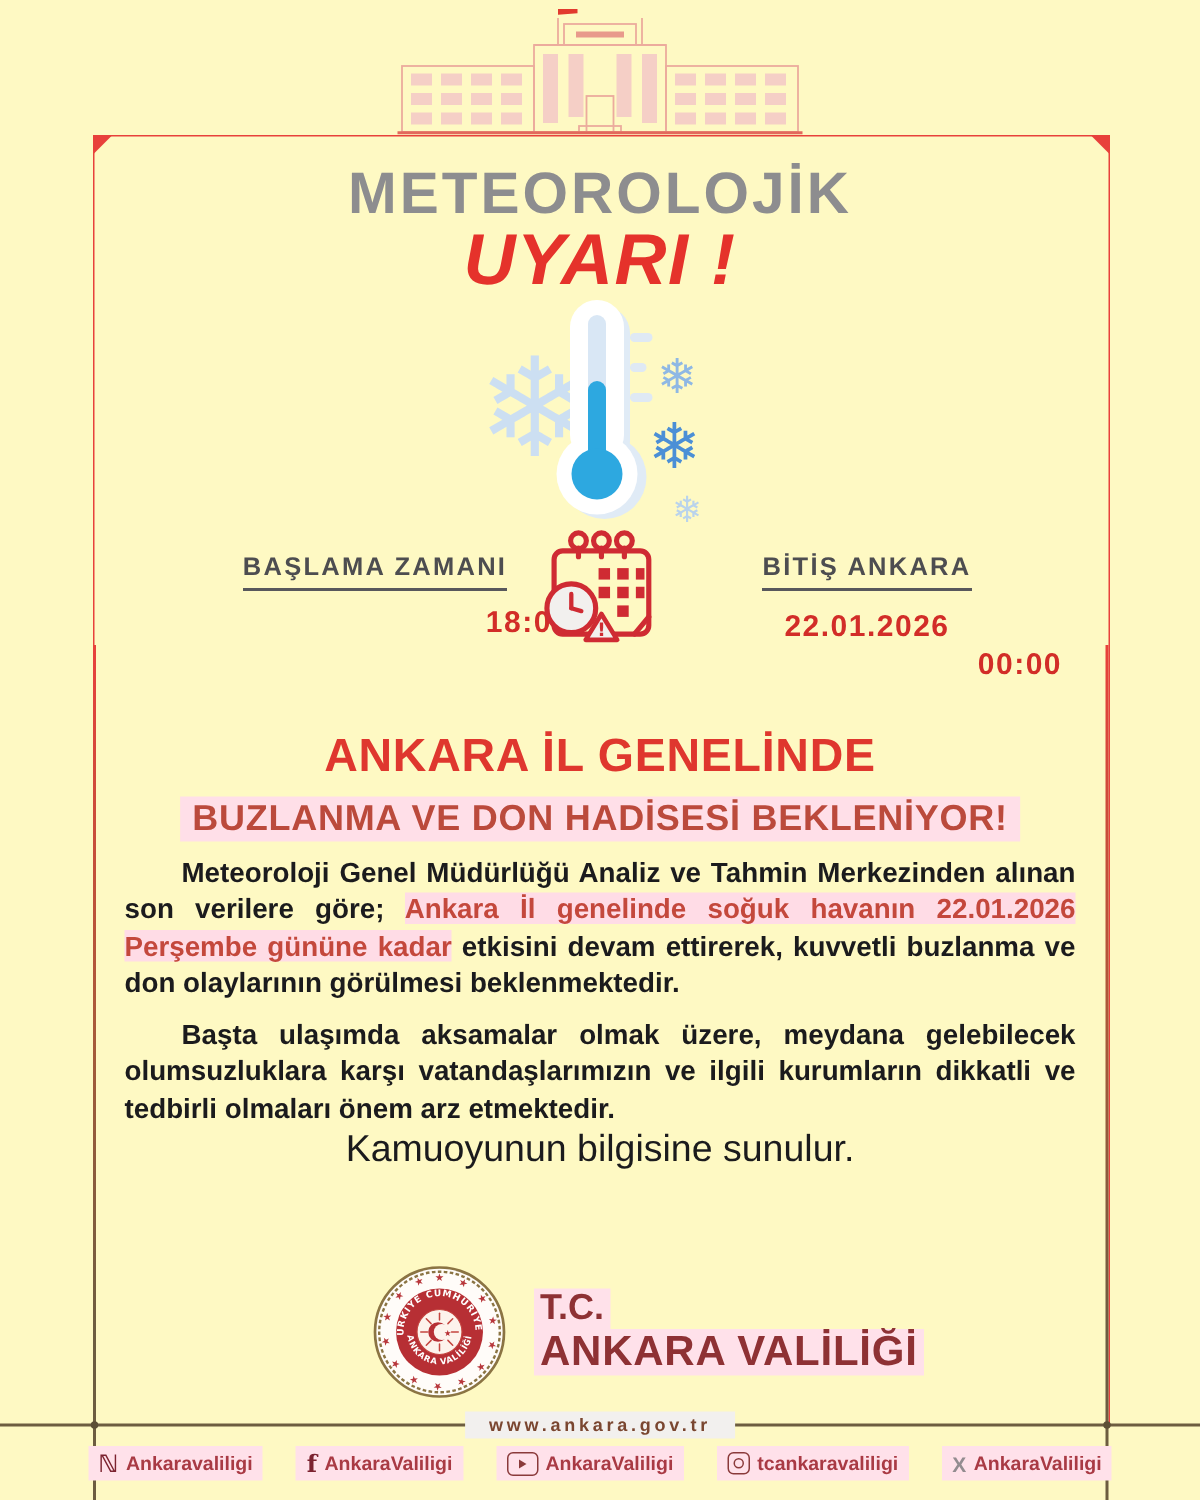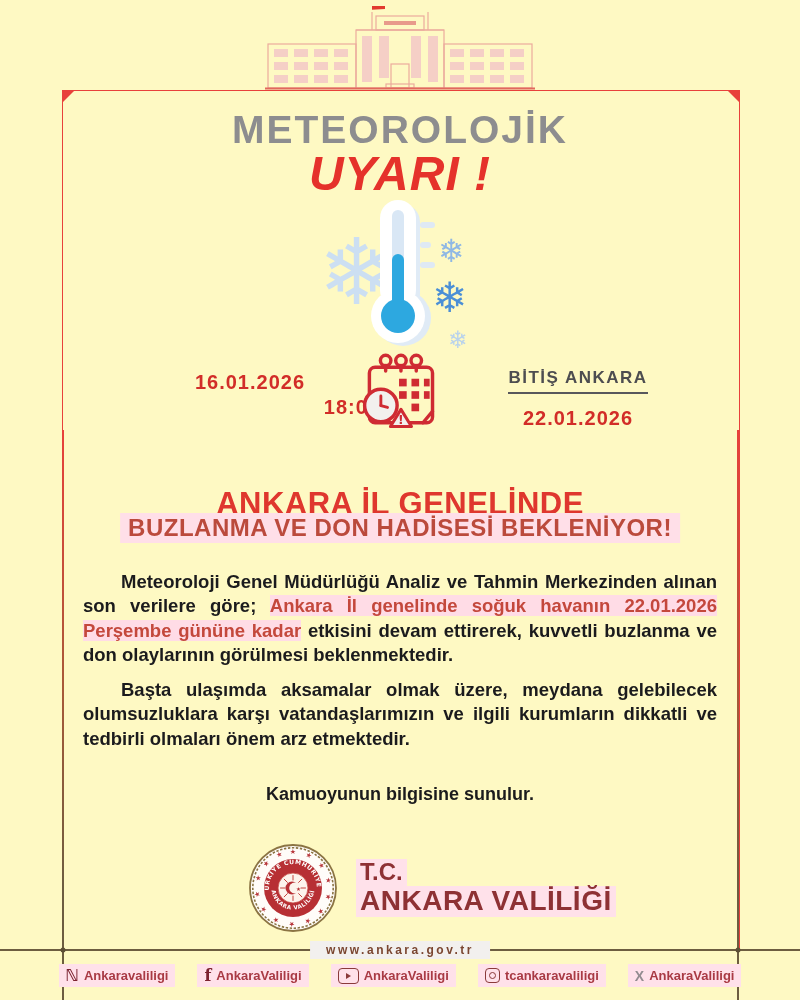--- a/index.html
+++ b/index.html
@@ -37,30 +37,30 @@
   .time-col{top:368px;width:260px;text-align:center;}
   .time-col.start{left:120px;}
   .time-col.end{left:448px;}
   .time-label{display:inline-block;font-size:17px;font-weight:800;letter-spacing:1.5px;color:#4d4d50;
     border-bottom:2.5px solid #58585c;padding-bottom:4px;margin-bottom:10px;white-space:nowrap;}
   .time-date{font-size:20px;font-weight:800;color:#d22d28;letter-spacing:1px;line-height:1.4;}
   .time-hour{font-size:20px;font-weight:800;color:#d22d28;letter-spacing:1px;text-align:right;}
 
   
   .headline1{top:486px;font-size:31px;font-weight:800;color:#df372e;white-space:nowrap;letter-spacing:.5px;}
-  .headline2{top:513px;font-size:24px;font-weight:800;color:#bb4a3c;white-space:nowrap;letter-spacing:.5px;
+  .headline2{top:531px;font-size:24px;font-weight:800;color:#bb4a3c;white-space:nowrap;letter-spacing:.5px;
     background:#ffdfe8;padding:1px 8px;}
 
   
   .para{left:83px;width:634px;font-size:18.5px;font-weight:700;color:#1b1b1d;
     text-align:justify;line-height:1.33;}
   .para.p1{top:551px;text-indent:38px;}
   .para.p2{top:659px;text-indent:38px;}
   .hl{color:#c4483c;background:#ffdce6;font-weight:700;}
-  .closing{top:752px;font-size:18px;font-weight:700;color:#1b1b1d;white-space:nowrap;margin-top:32px;}
+  .closing{top:752px;font-size:25px;font-weight:400;color:#1b1b1d;white-space:nowrap;}
 
   
   .org-block{top:842px;left:248px;width:420px;height:92px;display:flex;align-items:center;}
   .seal{width:90px;height:90px;flex:0 0 auto;}
   .org-text{margin-left:18px;line-height:1.1;}
   .org-tc{display:inline-block;font-size:24px;font-weight:800;color:#8e3134;background:#ffe1ea;padding:0 4px;}
   .org-name{display:inline-block;font-size:28px;font-weight:800;color:#8e3134;background:#ffe1ea;padding:0 4px;letter-spacing:.5px;}
 
   
   .url-chip{top:950px;transform:translate(-50%,-50%);background:#f2f0ee;padding:2px 16px;
@@ -159,21 +159,21 @@
     <circle cx="88" cy="120" r="17" fill="#2da8e0"></circle>
     <rect x="110" y="26" width="15" height="6" rx="3" fill="#dfe9f4"></rect>
     <rect x="110" y="46" width="11" height="6" rx="3" fill="#dfe9f4"></rect>
     <rect x="110" y="66" width="15" height="6" rx="3" fill="#dfe9f4"></rect>
     <text x="128" y="66" font-size="32" fill="#8fb8e4" font-family="DejaVu Sans">❄</text>
     <text x="122" y="116" font-size="42" fill="#4b8fd6" font-family="DejaVu Sans">❄</text>
     <text x="138" y="152" font-size="24" fill="#b9d3ec" font-family="DejaVu Sans">❄</text>
   </svg>
 
   <div class="abs time-col start">
-    <div class="time-date">16.01.2026</div>
+    <span class="time-label">BAŞLAMA ZAMANI</span>
     <div class="time-hour">18:00</div>
   </div>
 
   <svg class="abs cal" width="88" height="90" viewBox="0 0 92 94">
     <g stroke="#cf2b33" stroke-width="3.6" fill="none" stroke-linecap="round" stroke-linejoin="round">
       <rect x="14" y="18" width="66" height="58" rx="6"></rect>
       <circle cx="31" cy="11" r="5.5"></circle>
         <line x1="31" y1="16" x2="31" y2="22"></line>
       <circle cx="47" cy="11" r="5.5"></circle>
         <line x1="47" y1="16" x2="47" y2="22"></line>
@@ -195,20 +195,21 @@
       <line x1="26" y1="58" x2="26" y2="48"></line>
         <line x1="26" y1="58" x2="33" y2="60"></line>
     </g>
     <path d="M 47 62 L 58 80 L 36 80 Z" fill="#f2f0ee" stroke="#cf2b33" stroke-width="3.2" stroke-linejoin="round"></path>
     <text x="47" y="77" font-size="13" font-weight="bold" fill="#cf2b33" text-anchor="middle" font-family="DejaVu Sans">!</text>
   </svg>
 
   <div class="abs time-col end">
     <span class="time-label">BİTİŞ ANKARA</span>
     <div class="time-date">22.01.2026</div>
+    <div class="time-hour">00:00</div>
   </div>
 
   <div class="abs cx headline1">ANKARA İL GENELİNDE</div>
   <div class="abs cx headline2">BUZLANMA VE DON HADİSESİ BEKLENİYOR!</div>
 
   <p class="abs para p1"><span>Meteoroloji Genel Müdürlüğü Analiz ve Tahmin Merkezinden alınan son verilere göre; </span><span class="hl">Ankara İl genelinde soğuk havanın 22.01.2026 Perşembe gününe kadar</span><span> etkisini devam ettirerek, kuvvetli buzlanma ve don olaylarının görülmesi beklenmektedir.</span></p>
 
   <p class="abs para p2">Başta ulaşımda aksamalar olmak üzere, meydana gelebilecek olumsuzluklara karşı vatandaşlarımızın ve ilgili kurumların dikkatli ve tedbirli olmaları önem arz etmektedir.</p>
 
   <div class="abs cx closing">Kamuoyunun bilgisine sunulur.</div>

